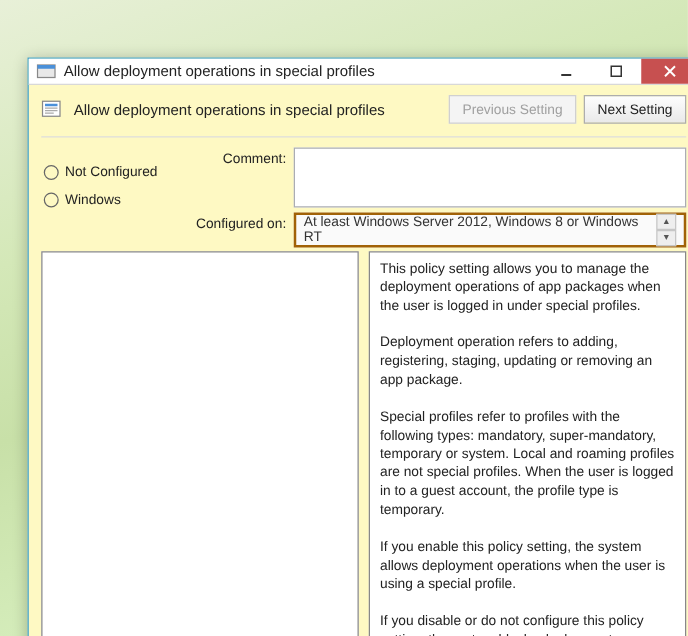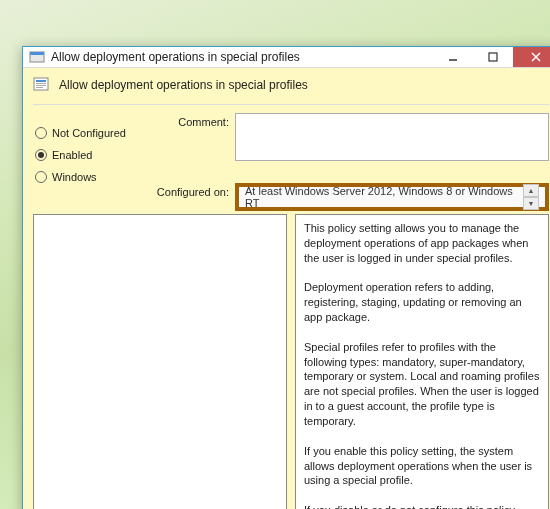--- a/index.html
+++ b/index.html
@@ -45,29 +45,29 @@
     display:inline-flex; align-items:center; justify-content:center;
     cursor:default;
   }
   .btn[disabled] { color:#a0a0a0; background:#f4f4f4; border-color:#d0d0d0; }
   .sep { height:1px; background:#ddd; margin:2px 0 8px 0; }
   .config-area { display:flex; gap:10px; }
   .radios { width:112px; padding-top:4px; }
   .radio-row { display:flex; align-items:flex-end; height:22px; font-size:11px; color:#222; }
   .radio-row input { margin:0 5px 0 2px; appearance:none; width:12px; height:12px; border:1px solid #666; border-radius:50%; position:relative; }
   .radio-row input:checked::after { content:""; position:absolute; left:2px; top:2px; width:6px; height:6px; background:#333; border-radius:50%; }
-  .right-fields { flex:1; display:flex; flex-direction:column; gap:22px; }
+  .right-fields { flex:1; display:flex; flex-direction:column; gap:4px; }
   .field-row { display:flex; align-items:flex-start; gap:6px; }
   .field-label { width:74px; text-align:right; padding-top:3px; color:#222; font-size:11px; }
   .comment-box {
     flex:1; height:48px; border:1px solid #abadb3; background:#fff;
     font-family:inherit; font-size:11px; padding:2px 4px; resize:none; overflow-y:scroll;
   }
   .supported-box {
-    flex:1; height:28px; border:4px solid #a16207; background:#fafafa;
+    flex:1; height:28px; border:2px solid #a16207; background:#fafafa;
     display:flex; align-items:center; padding:0 6px; position:relative;
   }
   .supported-box .sbtext { flex:1; font-size:11px; color:#333; }
   .spinbtns { display:flex; flex-direction:column; width:16px; }
   .spinbtn { height:13px; border:1px solid #c6c6c6; background:#eee; font-size:7px; line-height:0; display:flex; align-items:center; justify-content:center; color:#555;}
   .labels-row { display:flex; margin-top:10px; }
   .labels-row .opt-lbl { width:258px; font-size:11px; color:#222; padding-left:2px; }
   .labels-row .help-lbl { font-size:11px; color:#222; padding-left:2px; }
   .panes { display:flex; gap:8px; margin-top:3px; flex:1; min-height:0; }
   .options-pane {
@@ -118,33 +118,33 @@
       <span class="hicon">
         <svg width="18" height="18" viewBox="0 0 18 18">
             <rect x="1" y="2" width="14" height="12" fill="#fff" stroke="#888"></rect>
             <rect x="3" y="4" width="10" height="2" fill="#4a90d9"></rect>
             <rect x="3" y="7" width="10" height="1" fill="#aaa"></rect>
             <rect x="3" y="9" width="10" height="1" fill="#aaa"></rect>
             <rect x="3" y="11" width="7" height="1" fill="#aaa"></rect>
           </svg>
       </span>
       <span class="htitle">Allow deployment operations in special profiles</span>
+      <div class="btnrow">
+        <button class="btn" disabled="">Previous Setting</button>
+        <button class="btn">Next Setting</button>
+      </div>
     </div>
 
     <div class="sep"></div>
 
     <div class="config-area">
       <div class="radios">
         <label class="radio-row">
           <input type="radio" name="state" style="">
           <span>Not Configured</span>
-        </label>
-        <label class="radio-row">
-          <input type="radio" name="state" checked="" style="">
-          <span>Enabled</span>
         </label>
         <label class="radio-row">
           <input type="radio" name="state" style="">
           <span>Windows</span>
         </label>
       </div>
       <div class="right-fields">
         <div class="field-row">
           <div class="field-label">Comment:</div>
           <textarea class="comment-box" style=""></textarea>

